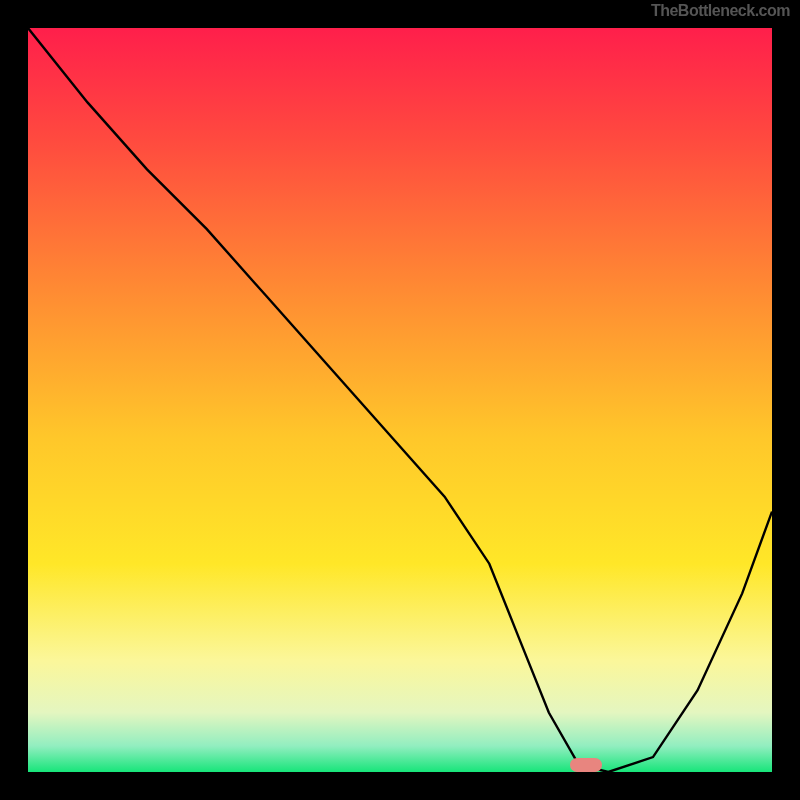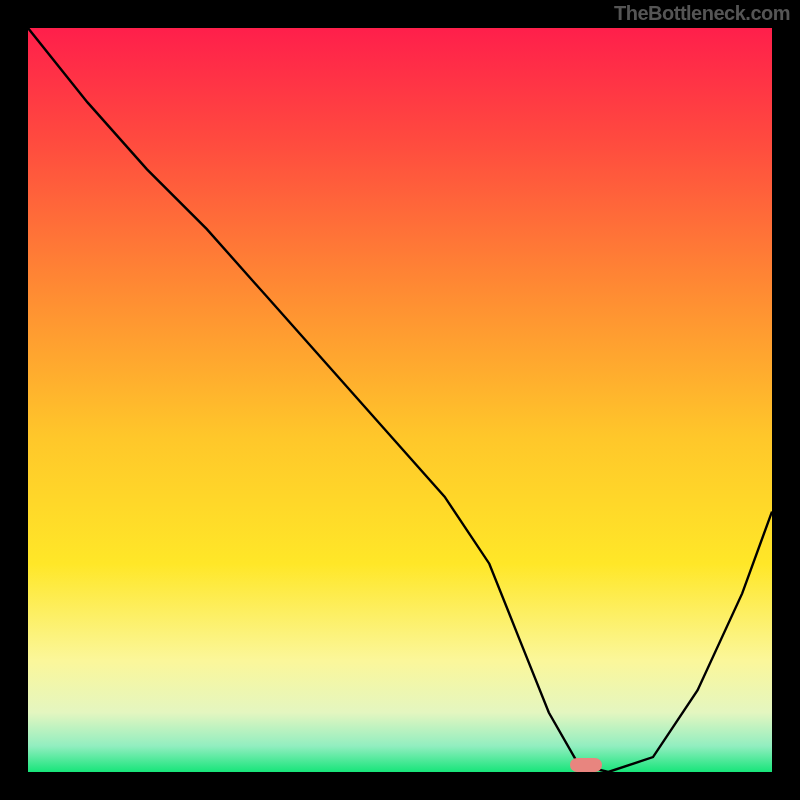--- a/index.html
+++ b/index.html
@@ -14,21 +14,21 @@
     position: relative;
     width: 800px;
     height: 800px;
     background: #000;
   }
   .watermark {
     position: absolute;
     top: 2px;
     right: 10px;
     color: #555;
-    font-size: 20px;
+    font-size: 16px;
     font-weight: bold;
     letter-spacing: -0.5px;
     z-index: 5;
   }
   .plot {
     position: absolute;
     left: 28px;
     top: 28px;
     width: 744px;
     height: 744px;

